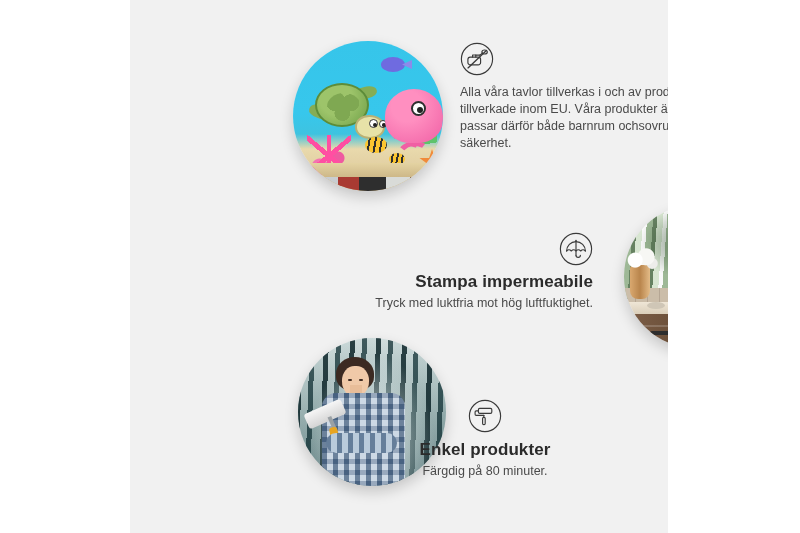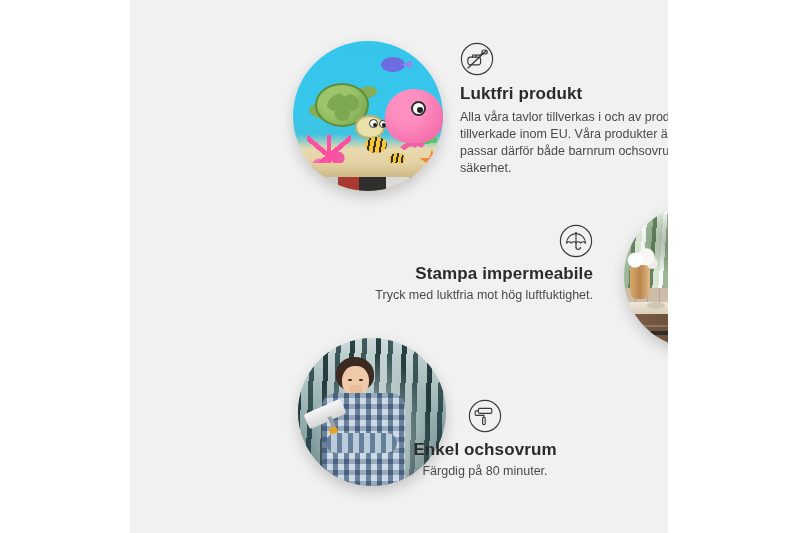--- a/index.html
+++ b/index.html
@@ -214,21 +214,21 @@
     line-height: 17px;
   }
 
   
   #block-odourless { left: 330px; top: 42px; width: 300px; }
   #block-odourless .icon-badge { margin-bottom: 8px; }
   #block-odourless .blk-title { margin-bottom: 5px; }
   #block-odourless .blk-body { width: 282px; }
 
   
-  #block-waterproof { left: 205px; top: 224px; width: 258px; text-align: right; }
+  #block-waterproof { left: 205px; top: 232px; width: 258px; text-align: right; }
   #block-waterproof .icon-badge { margin-left: auto; margin-bottom: 6px; }
   #block-waterproof .blk-title { margin-bottom: 3px; }
 
   
   #block-mounting { left: 275px; top: 399px; width: 160px; text-align: center; }
   #block-mounting .icon-badge { margin: 0 auto 7px auto; }
   #block-mounting .blk-title { margin-bottom: 3px; }
 </style>
 </head>
 <body>
@@ -266,21 +266,20 @@
         <svg viewBox="0 0 34 34" fill="none" stroke="#3a3a3a" stroke-width="1.15" stroke-linecap="round" stroke-linejoin="round">
           <circle cx="17" cy="17" r="15.6"></circle>
           <path d="M10.3 15.1 h7.9 a2.4 2.4 0 0 1 2.4 2.4 v2.9 a2.4 2.4 0 0 1 -2.4 2.4 h-7.9 a2.4 2.4 0 0 1 -2.4 -2.4 v-2.9 a2.4 2.4 0 0 1 2.4 -2.4 z"></path>
           <path d="M12.6 15.1 v-2.1 h3.2 v2.1"></path>
           <path d="M15.8 13.1 h4.0"></path>
           <path d="M19.8 13.1 l2.6 -2.0"></path>
           <ellipse cx="24.6" cy="10.0" rx="2.7" ry="2.0"></ellipse>
           <path d="M8.0 25.9 L26.4 8.4" stroke-width="1.35"></path>
         </svg>
       </div>
-      <div class="blk-title">Luktfri produkt</div>
       <div class="blk-body">Alla våra tavlor tillverkas i och av produkter som är tillverkade inom EU. Våra produkter är luktfria och passar därför både barnrum ochsovrum. 100% säkerhet.</div>
     </div>
 
     <div class="photo" id="photo-bath">
       <div class="inner">
         <div id="bath-wall"></div>
         <div id="bath-tile"></div>
         <div id="bath-counter"></div>
         <div id="bath-cabinet"></div>
         <div id="bath-cab-line"></div>
@@ -328,18 +327,18 @@
     <div class="block" id="block-mounting">
       <div class="icon-badge">
         <svg viewBox="0 0 34 34" fill="none" stroke="#3a3a3a" stroke-width="1.15" stroke-linecap="round" stroke-linejoin="round">
           <circle cx="17" cy="17" r="15.6"></circle>
           <rect x="10.4" y="9.4" width="13.4" height="4.9" rx="1.3"></rect>
           <path d="M10.4 11.9 H8.2 a1.1 1.1 0 0 0 -1.1 1.1 v2.2 a1.1 1.1 0 0 0 1.1 1.1 h7.6"></path>
           <path d="M15.8 16.3 v2.1"></path>
           <rect x="14.6" y="18.4" width="2.6" height="7.2" rx="1.1"></rect>
         </svg>
       </div>
-      <div class="blk-title">Enkel ochsovrum</div>
+      <div class="blk-title">Enkel produkter</div>
       <div class="blk-body">Färgdig på 80 minuter.</div>
     </div>
 
   </div>
 </div>
 
 </body></html>

